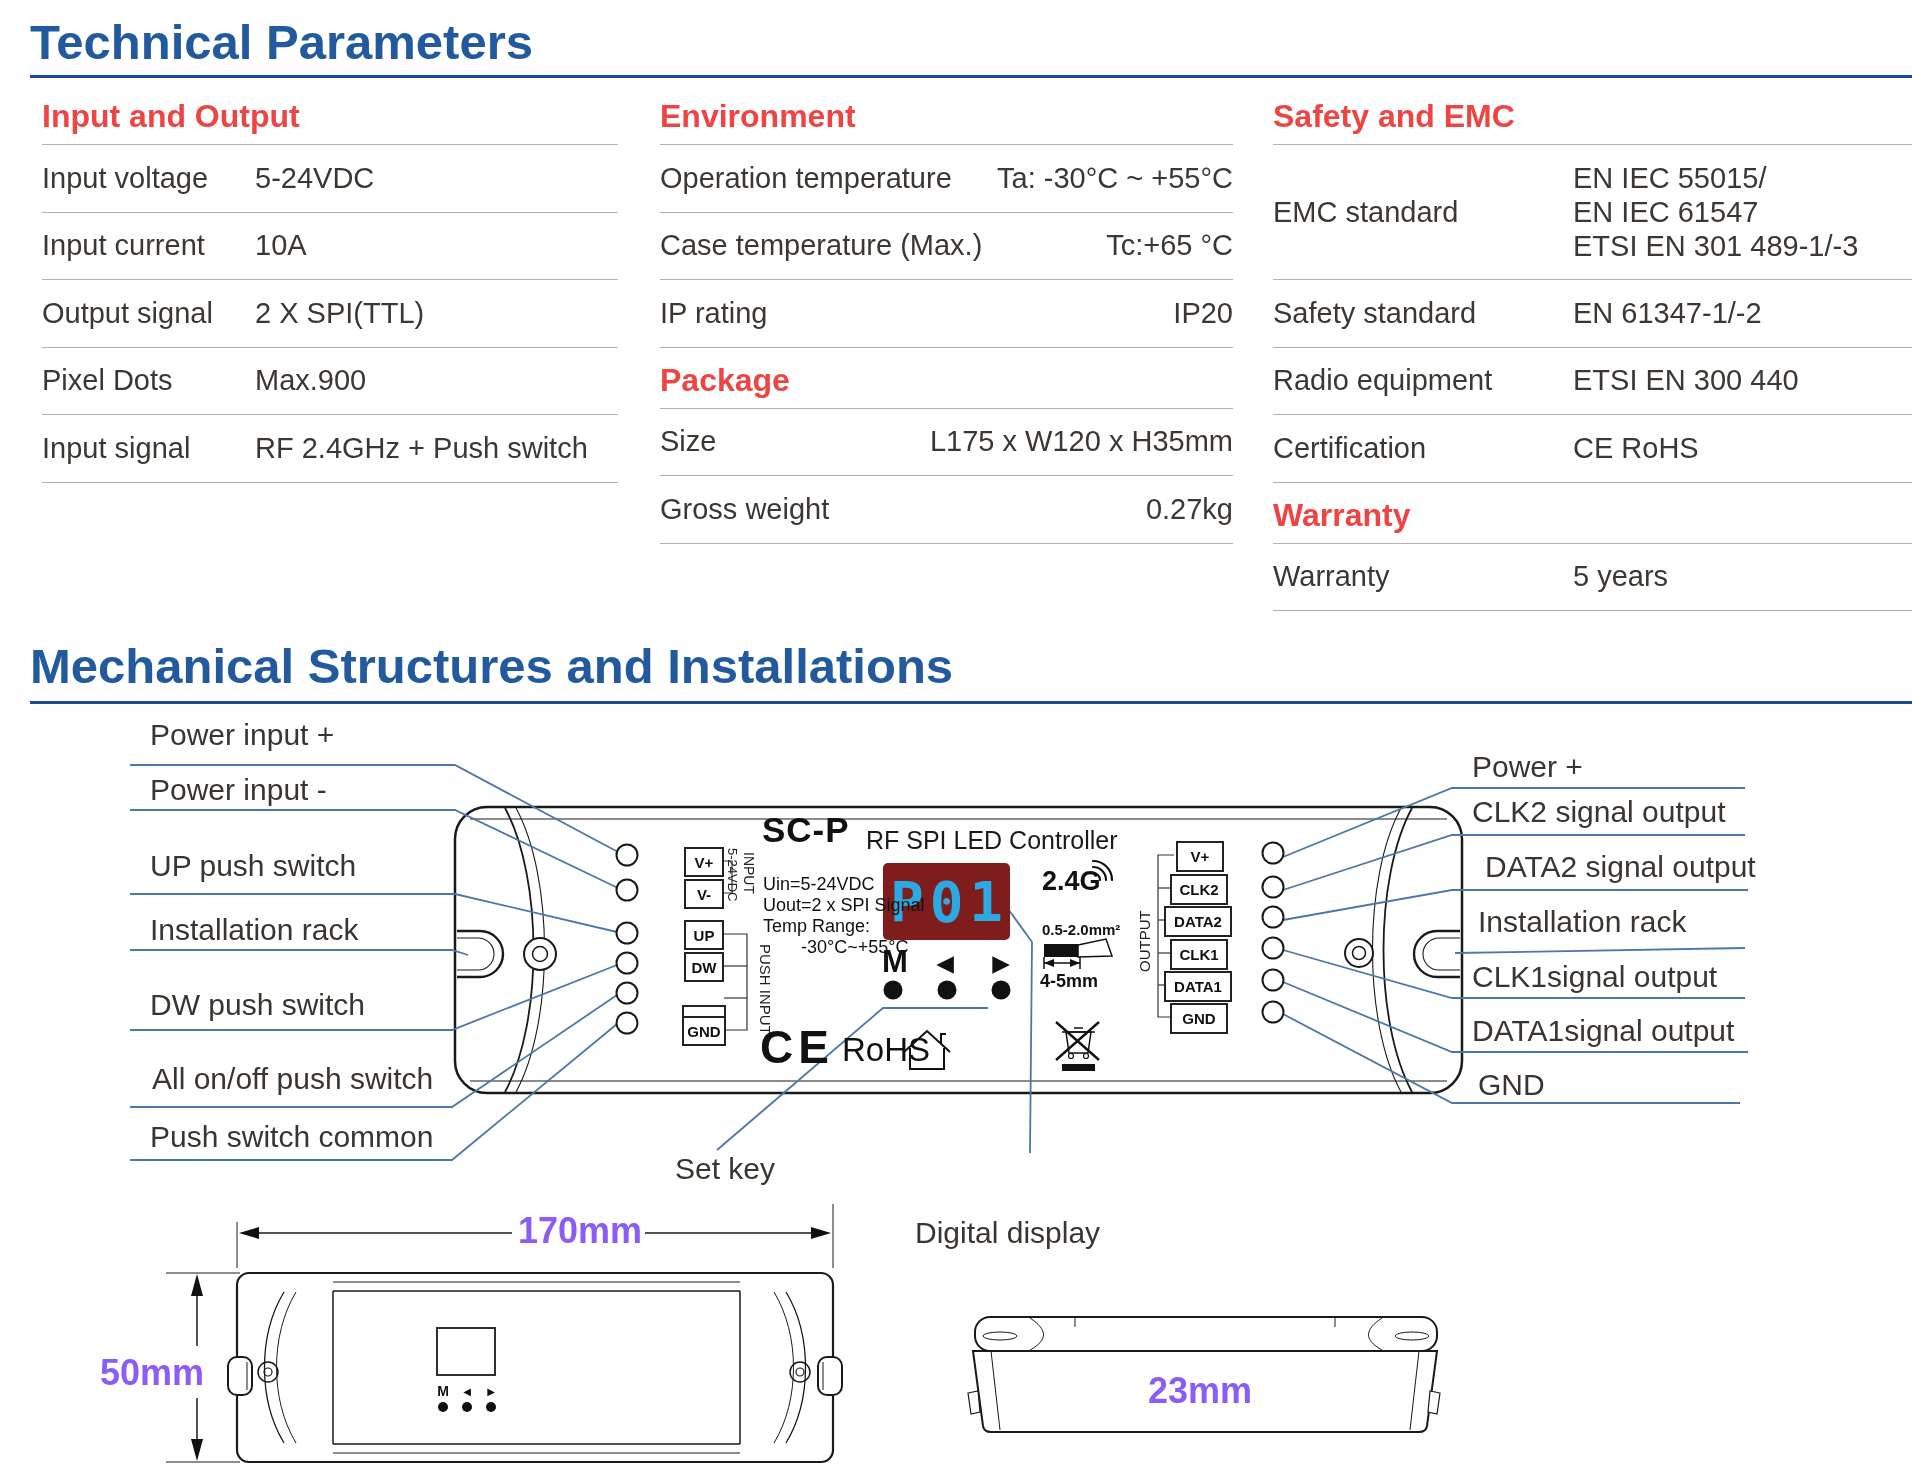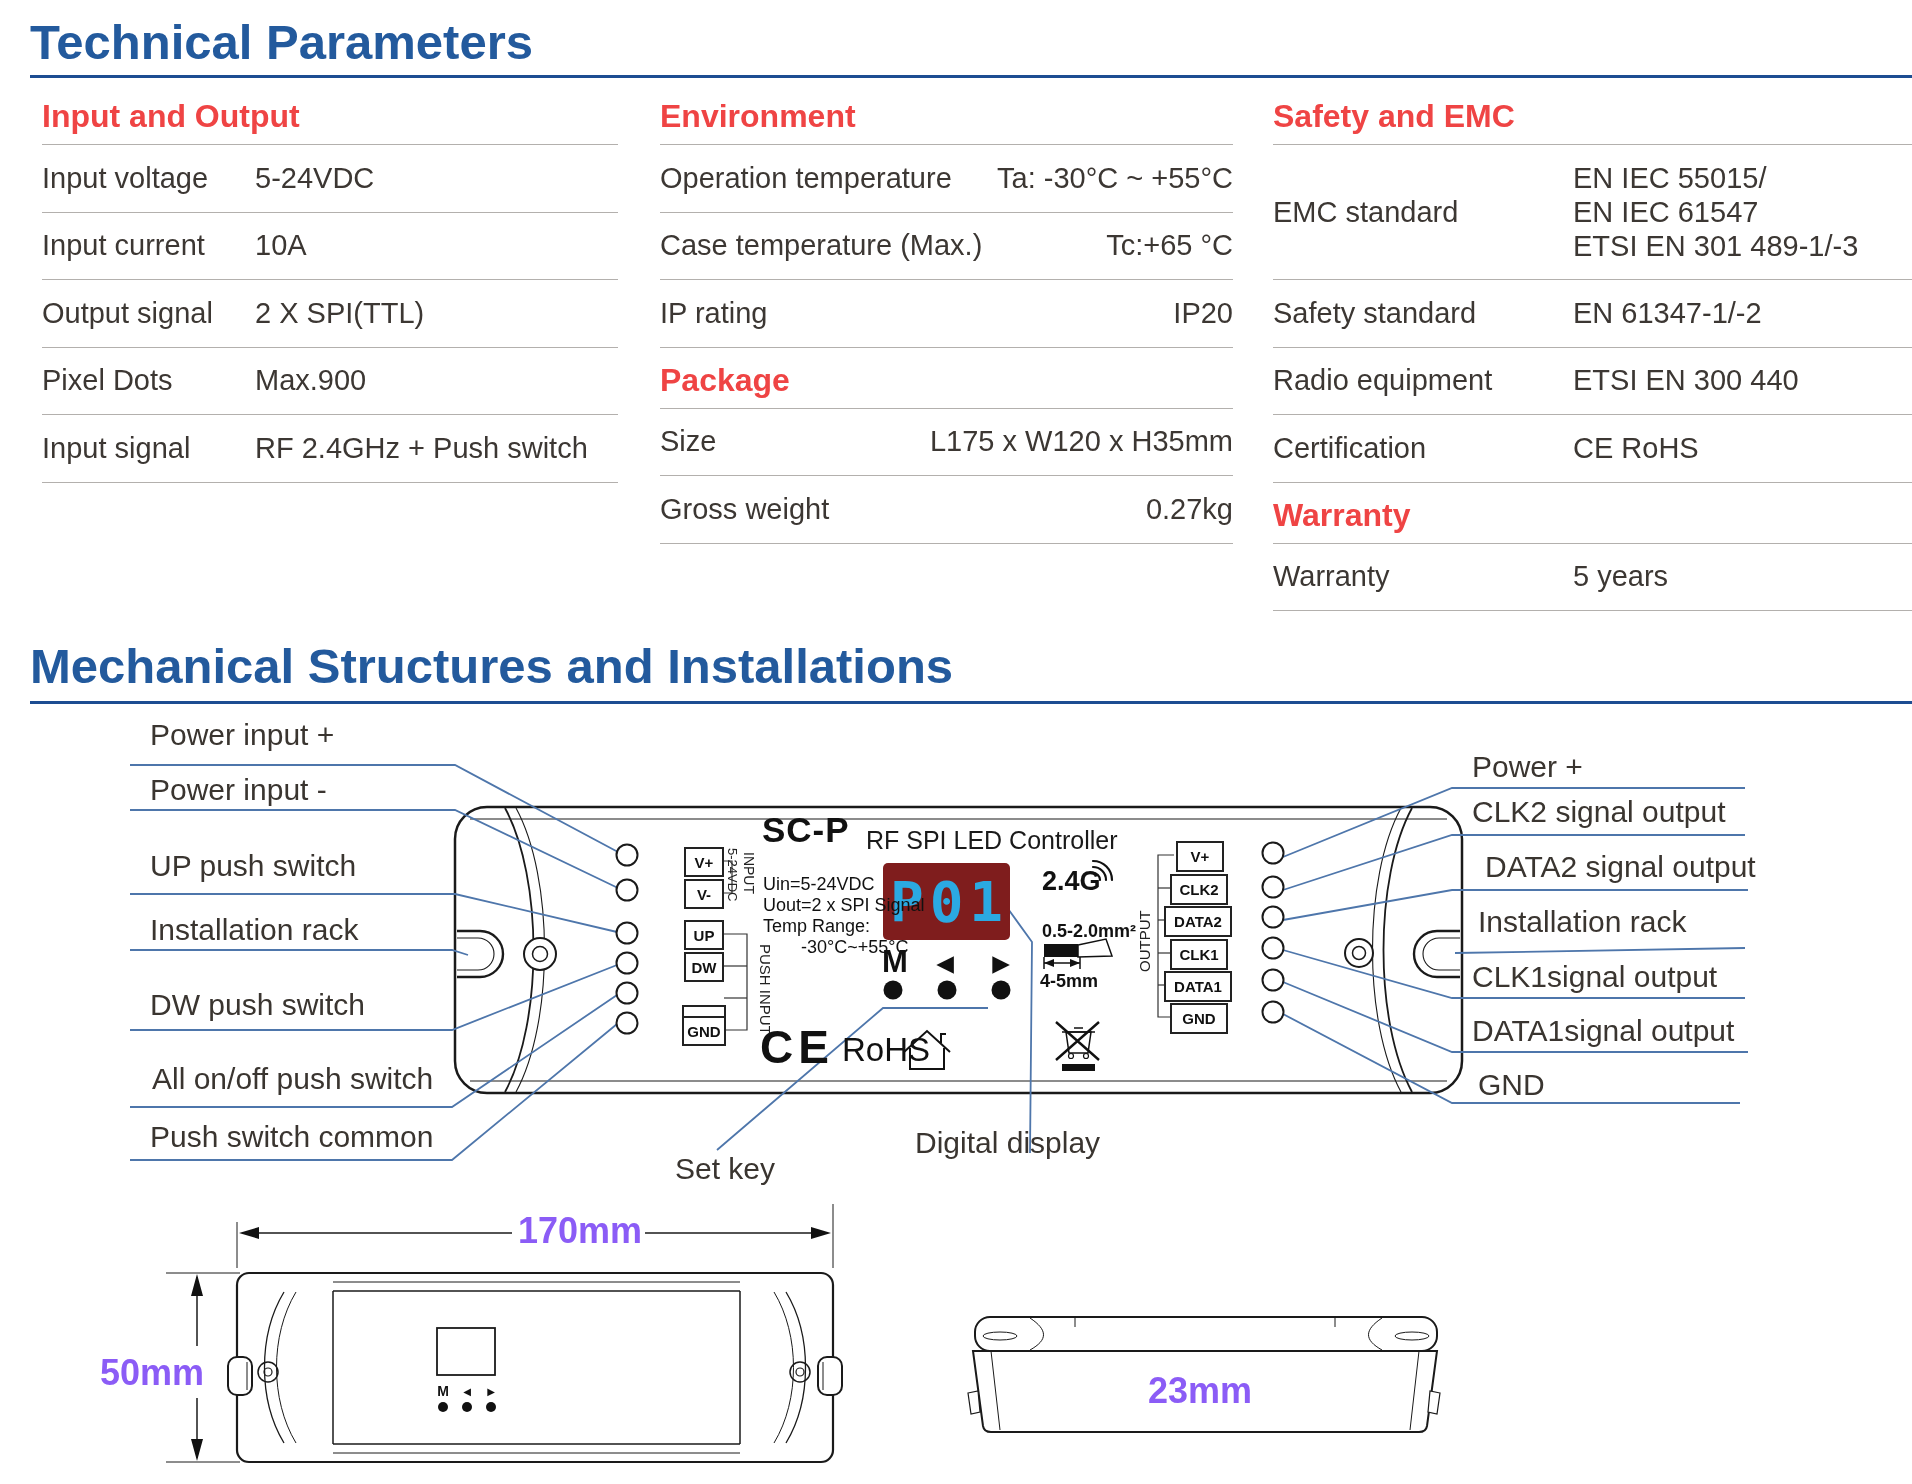--- a/index.html
+++ b/index.html
@@ -300,38 +300,38 @@
 
   <div class="co htext" style="left:1472px;top:750px;">Power +</div>
   <div class="co htext" style="left:1472px;top:795px;">CLK2 signal output</div>
   <div class="co htext" style="left:1472px;top:850px;margin-left:13px;">DATA2 signal output</div>
   <div class="co htext" style="left:1478px;top:905px;">Installation rack</div>
   <div class="co htext" style="left:1472px;top:960px;">CLK1signal output</div>
   <div class="co htext" style="left:1472px;top:1014px;">DATA1signal output</div>
   <div class="co htext" style="left:1478px;top:1068px;">GND</div>
 
   <div class="co htext" style="left:675px;top:1152px;">Set key</div>
-  <div class="co htext" style="left:915px;top:1126px;">Digital display</div>
+  <div class="co htext" style="left:915px;top:1216px;">Digital display</div>
 
   <div class="dtext htext" style="left:762px;top:810px;font-size:35px;font-weight:700;letter-spacing:1px;">SC-P</div>
   <div class="dtext htext" style="left:866px;top:826px;font-size:25px;color:#1a1a1a;">RF SPI LED Controller</div>
 
   <div class="dtext htext" style="left:763px;top:874px;font-size:18px;line-height:21px;">
     <div>Uin=5-24VDC</div>
     <div>Uout=2 x SPI Signal</div>
     <div>Temp Range:</div>
     <div style="padding-left:38px;">-30°C~+55°C</div>
   </div>
 
   <div class="display">
     <span>P01</span>
   </div>
 
   <div class="dtext htext" style="left:1042px;top:866px;font-size:27px;font-weight:600;">2.4G</div>
-  <div class="dtext htext" style="left:1042px;top:921px;font-size:18px;font-weight:600;">0.5-2.0mm²</div>
+  <div class="dtext htext" style="left:1042px;top:921px;font-size:15px;font-weight:600;">0.5-2.0mm²</div>
   <div class="dtext htext" style="left:1040px;top:971px;font-size:18px;font-weight:600;">4-5mm</div>
 
   <div class="dtext htext" style="left:878px;top:944px;width:34px;text-align:center;font-size:31px;font-weight:600;">M</div>
   <div class="dtext htext" style="left:928px;top:950px;width:34px;text-align:center;font-size:23px;font-family:'DejaVu Sans',sans-serif;">◀</div>
   <div class="dtext htext" style="left:984px;top:950px;width:34px;text-align:center;font-size:23px;font-family:'DejaVu Sans',sans-serif;">▶</div>
 
   <div class="dtext htext" style="left:760px;top:1020px;font-size:46px;font-weight:700;letter-spacing:5px;">CE</div>
   <div class="dtext htext" style="left:842px;top:1031px;font-size:33px;font-weight:500;">RoHS</div>
 
   <div class="term" style="left:684px;top:847px;width:36px;height:26px;">V+</div>

